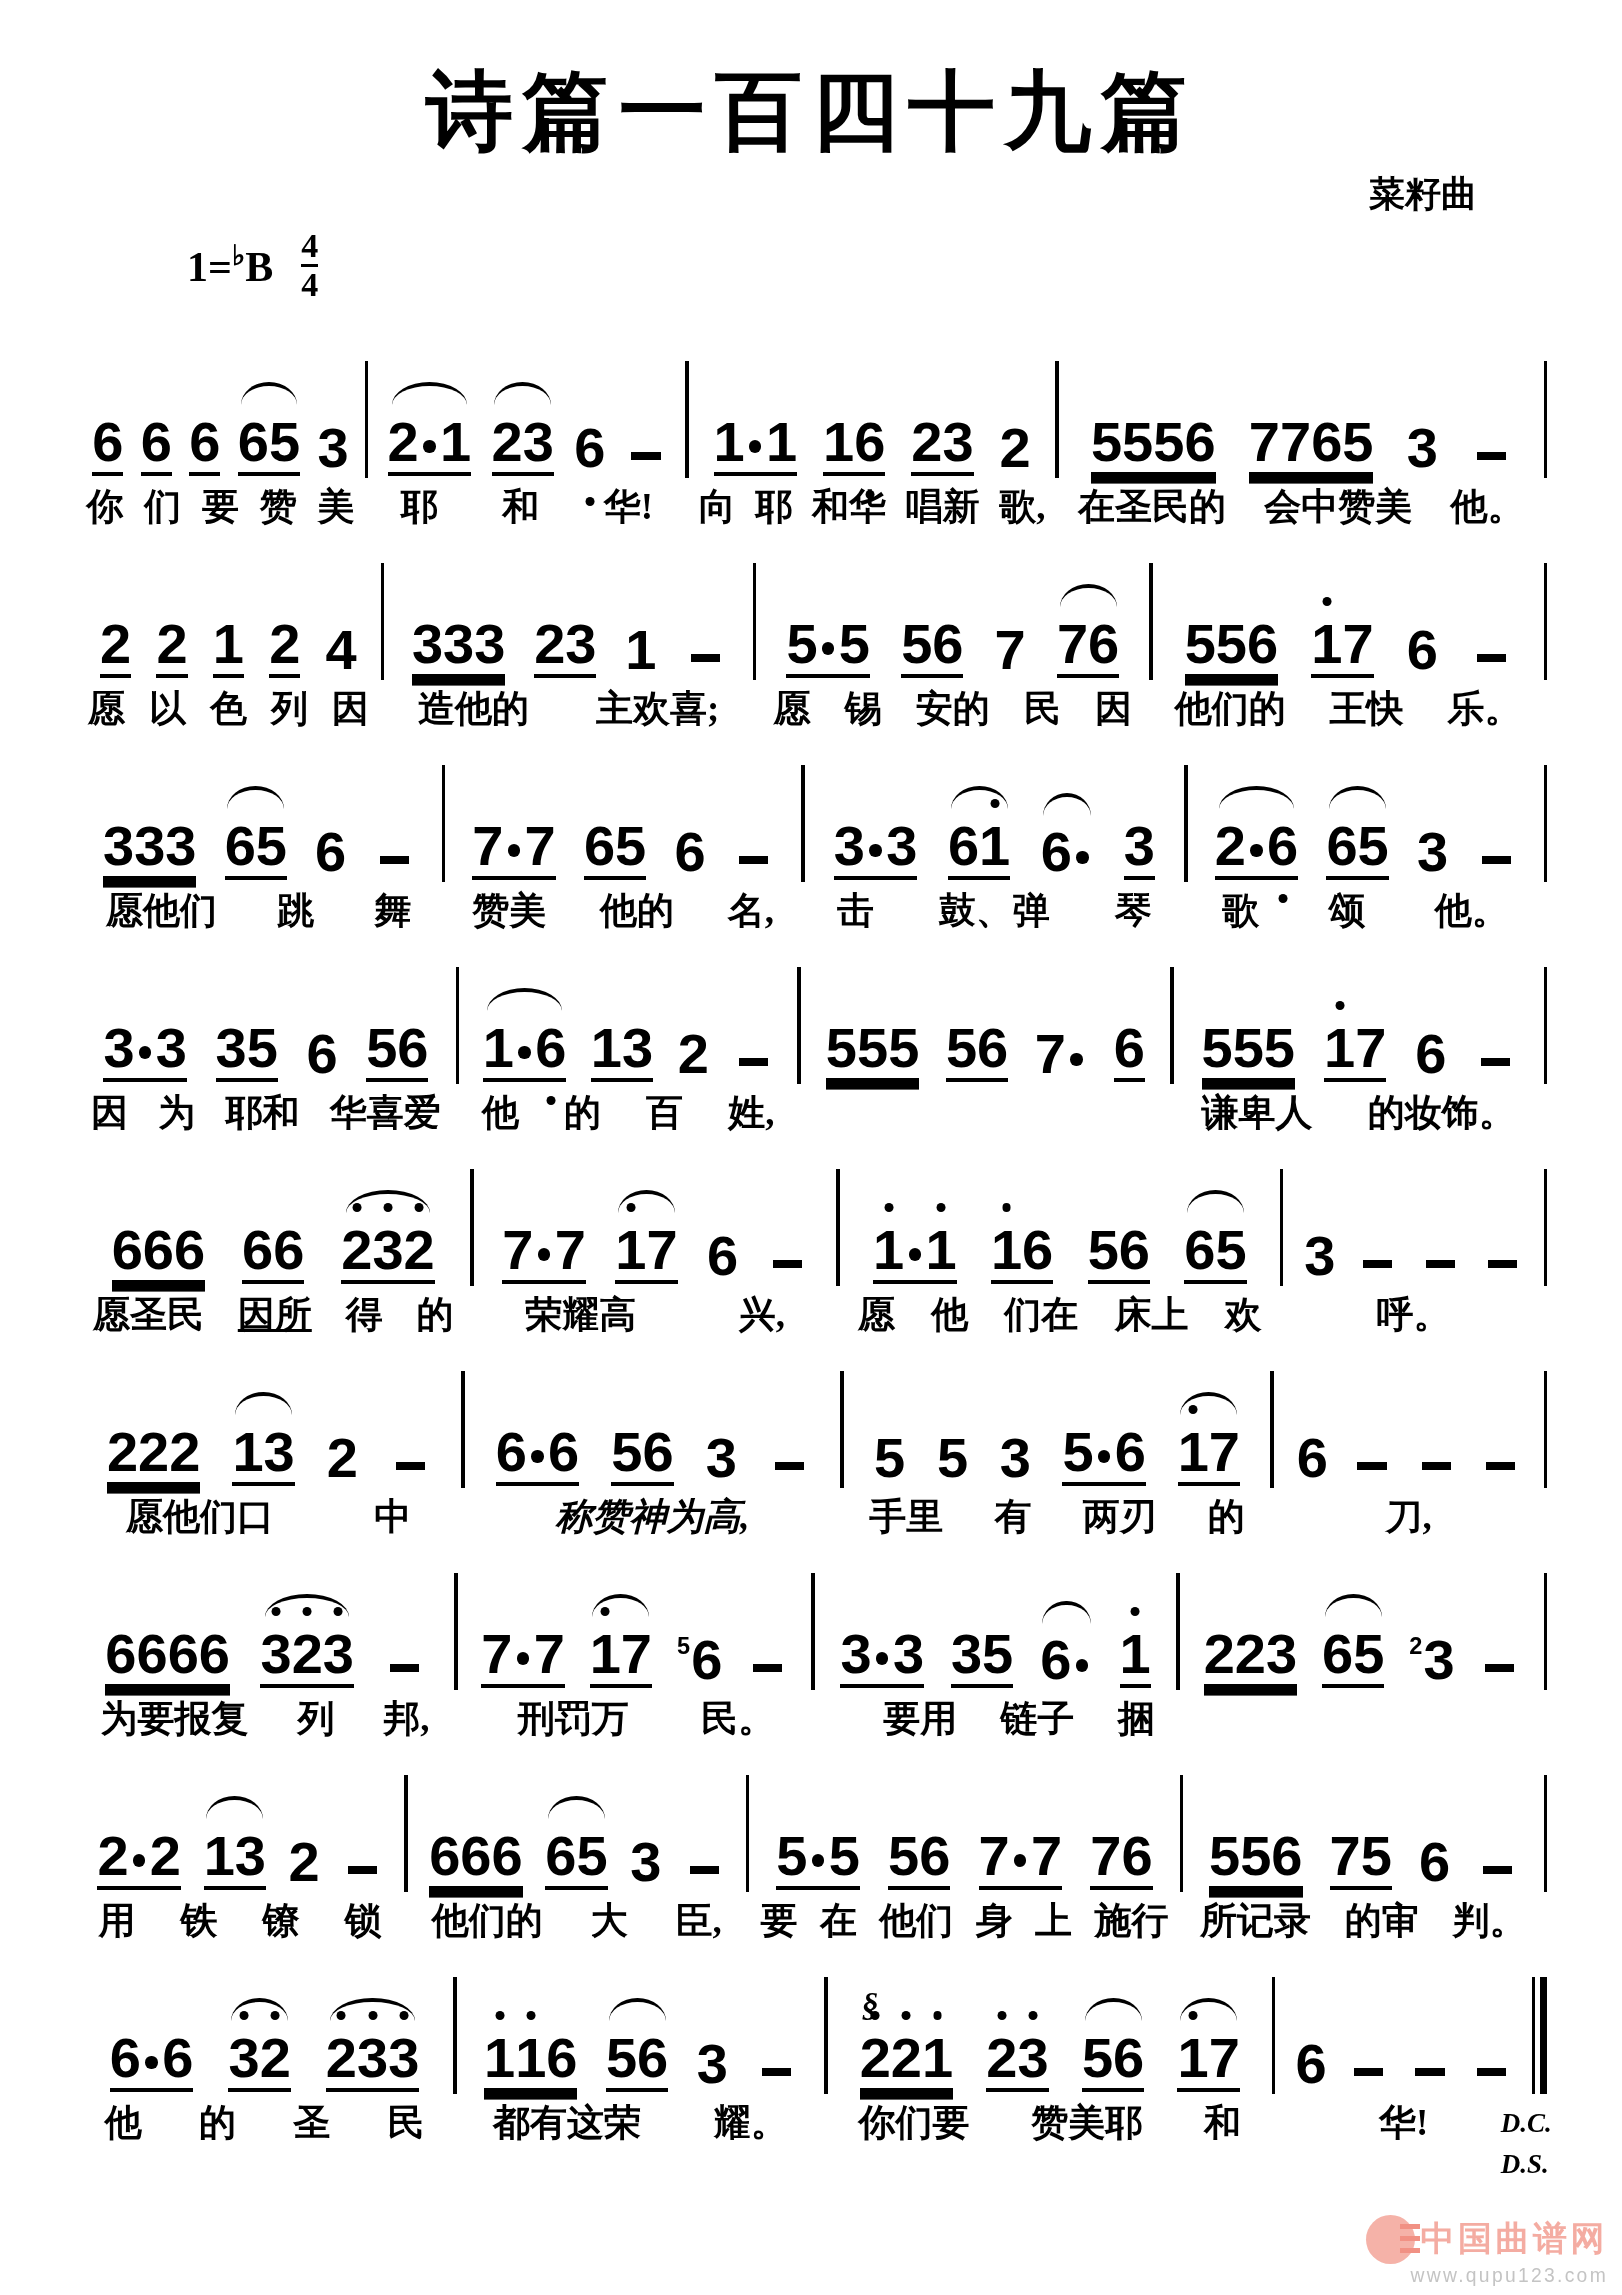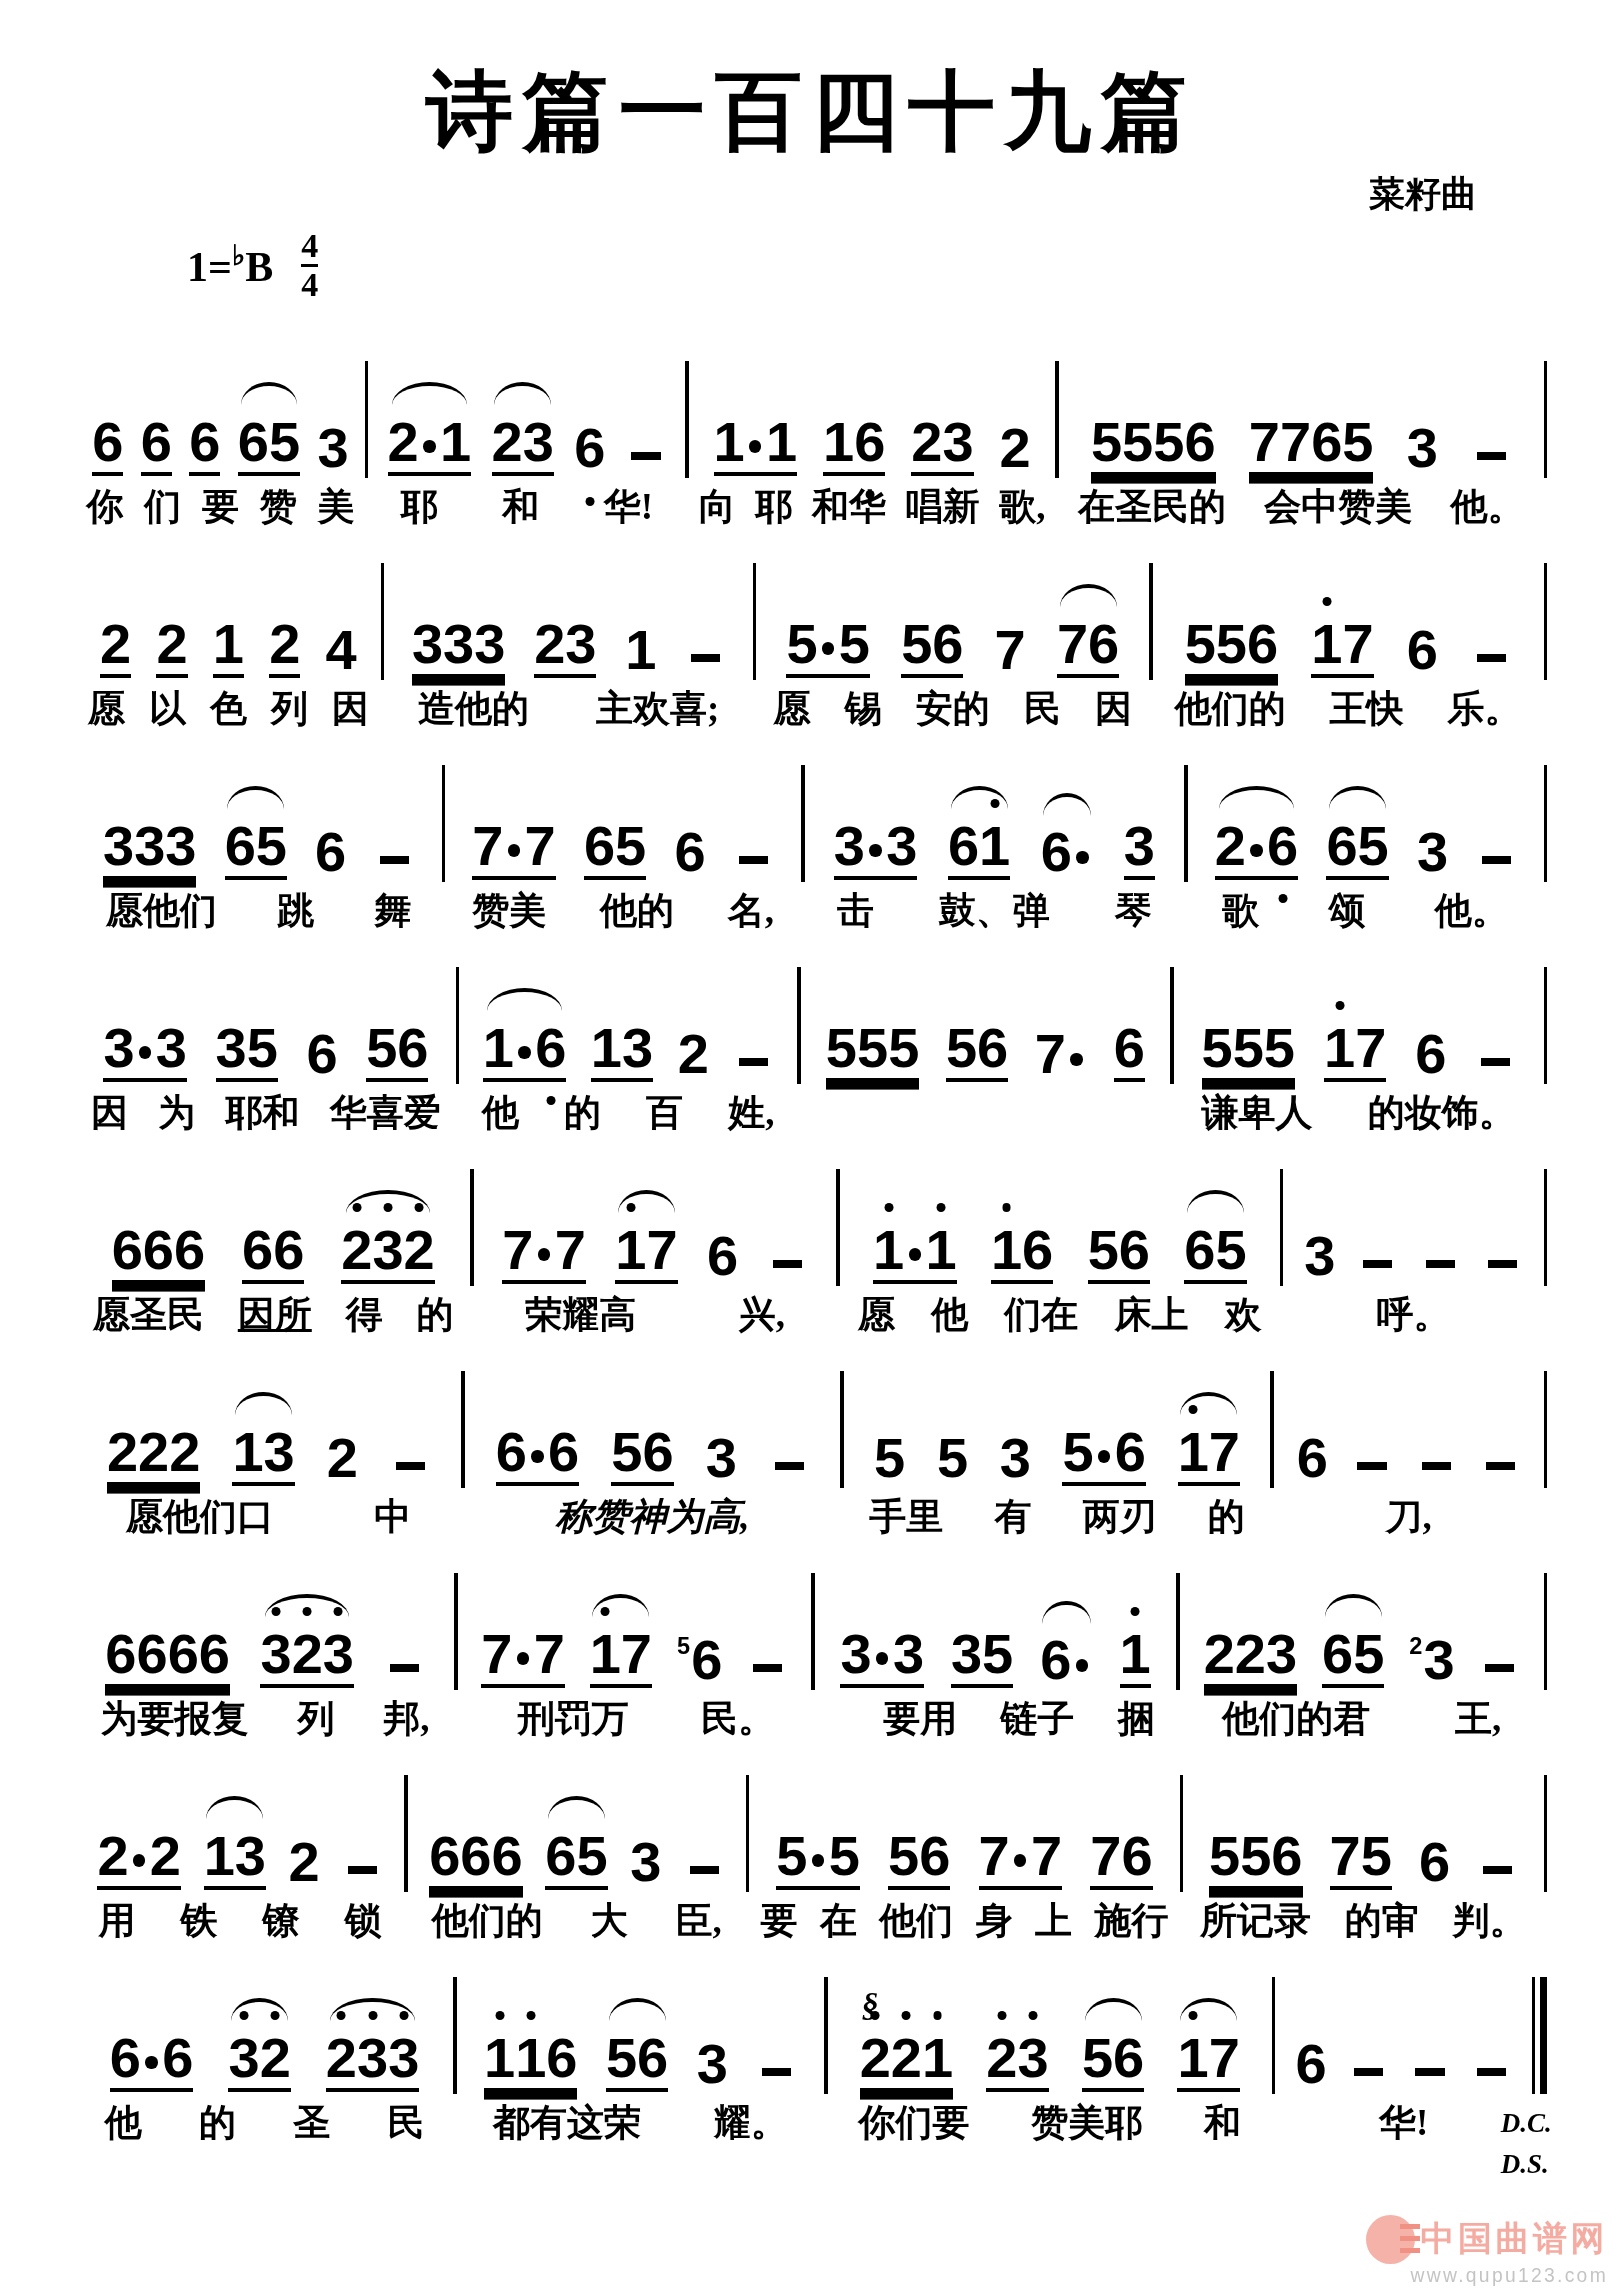--- a/index.html
+++ b/index.html
@@ -1072,24 +1072,20 @@
               <div class="digits u0">
                 <div class="ch">3</div>
               </div>
             </div>
             <div class="grp" style="display: inline-flex;">
               <div class="digits u0">
                 <div class="dashblk"></div>
               </div>
             </div>
           </div>
-          <div class="lyric">
-            <div style="display: inline-block;">他们的君</div>
-            <div style="display: inline-block;">王,</div>
-          </div>
         </div>
         <div class="barcol">
           <div class="vbar"></div>
         </div>
       </div>
       <div class="line">
         <div class="mcol" style="flex-grow: 11;">
           <div class="notes">
             <div class="grp" style="display: inline-flex;">
               <div class="digits u1">

